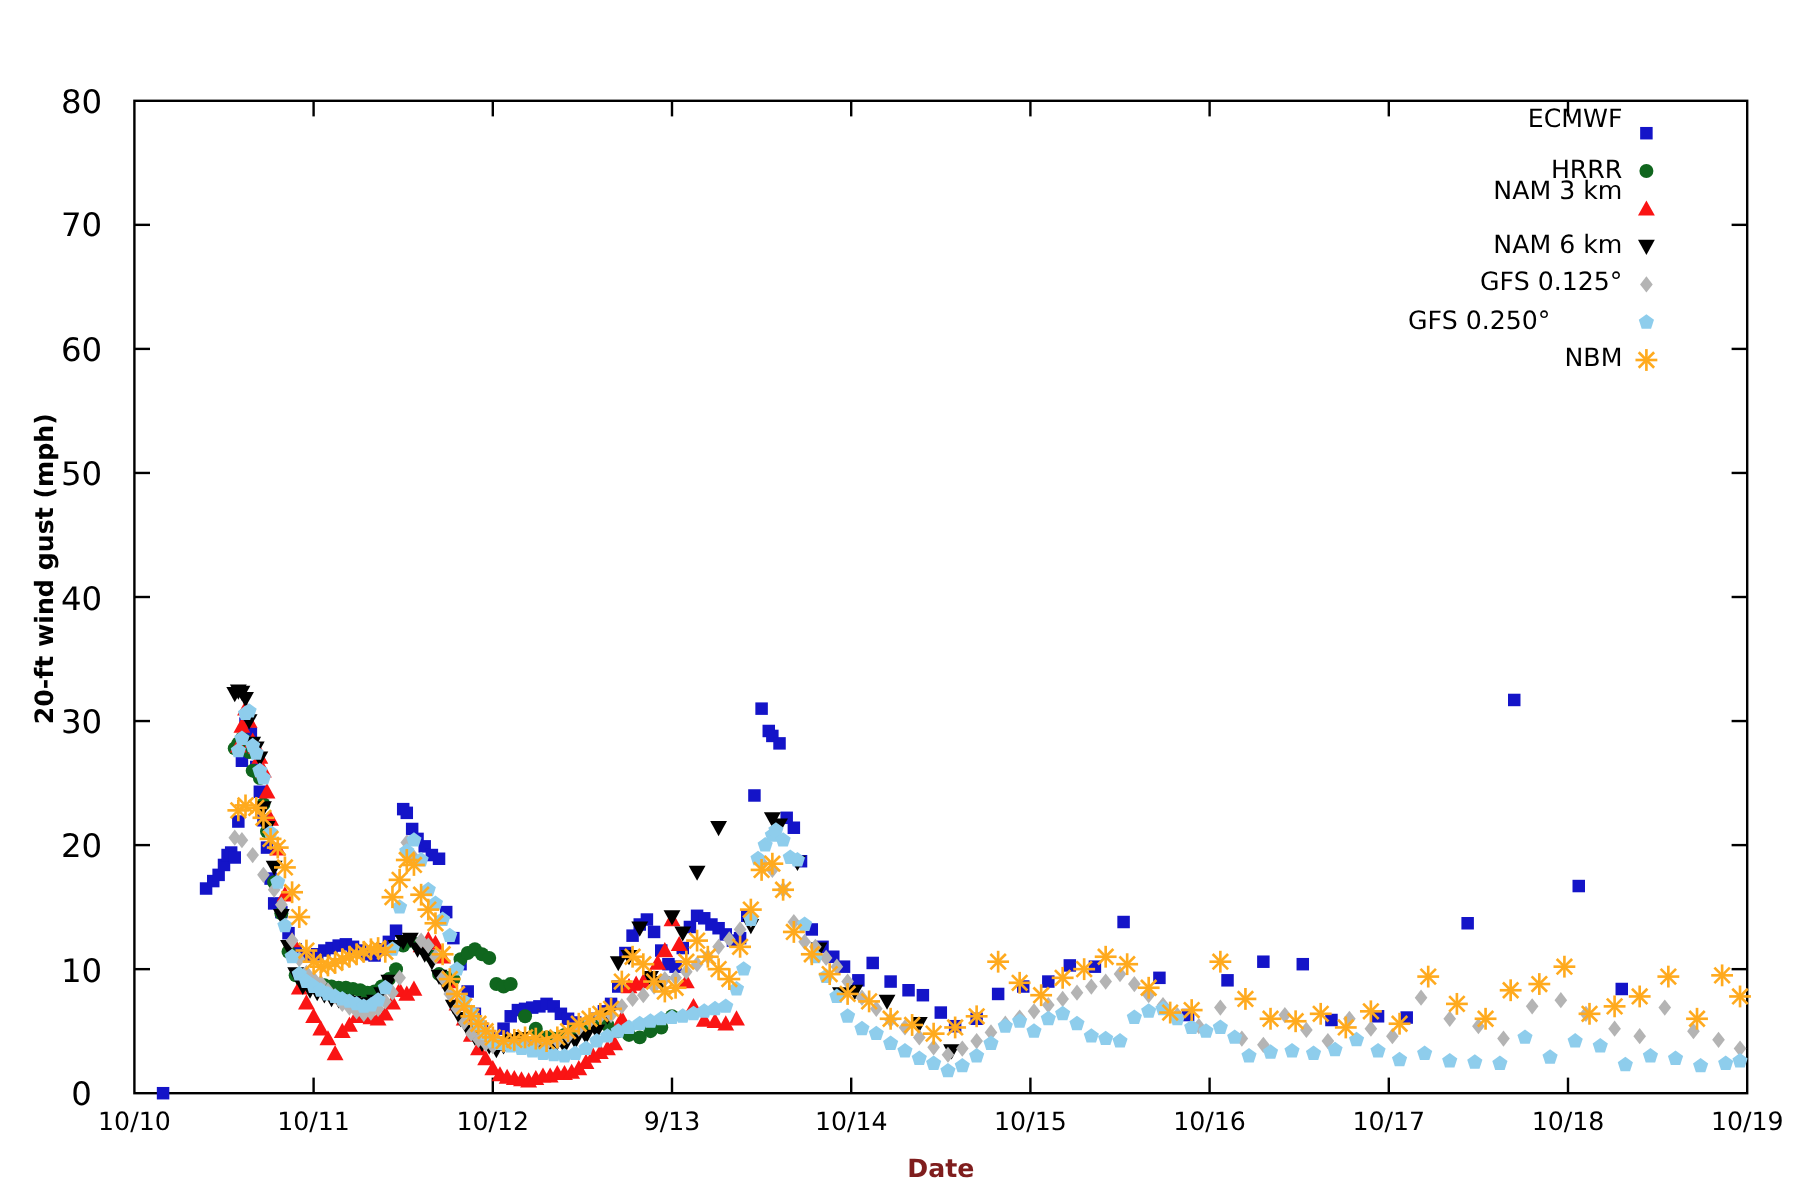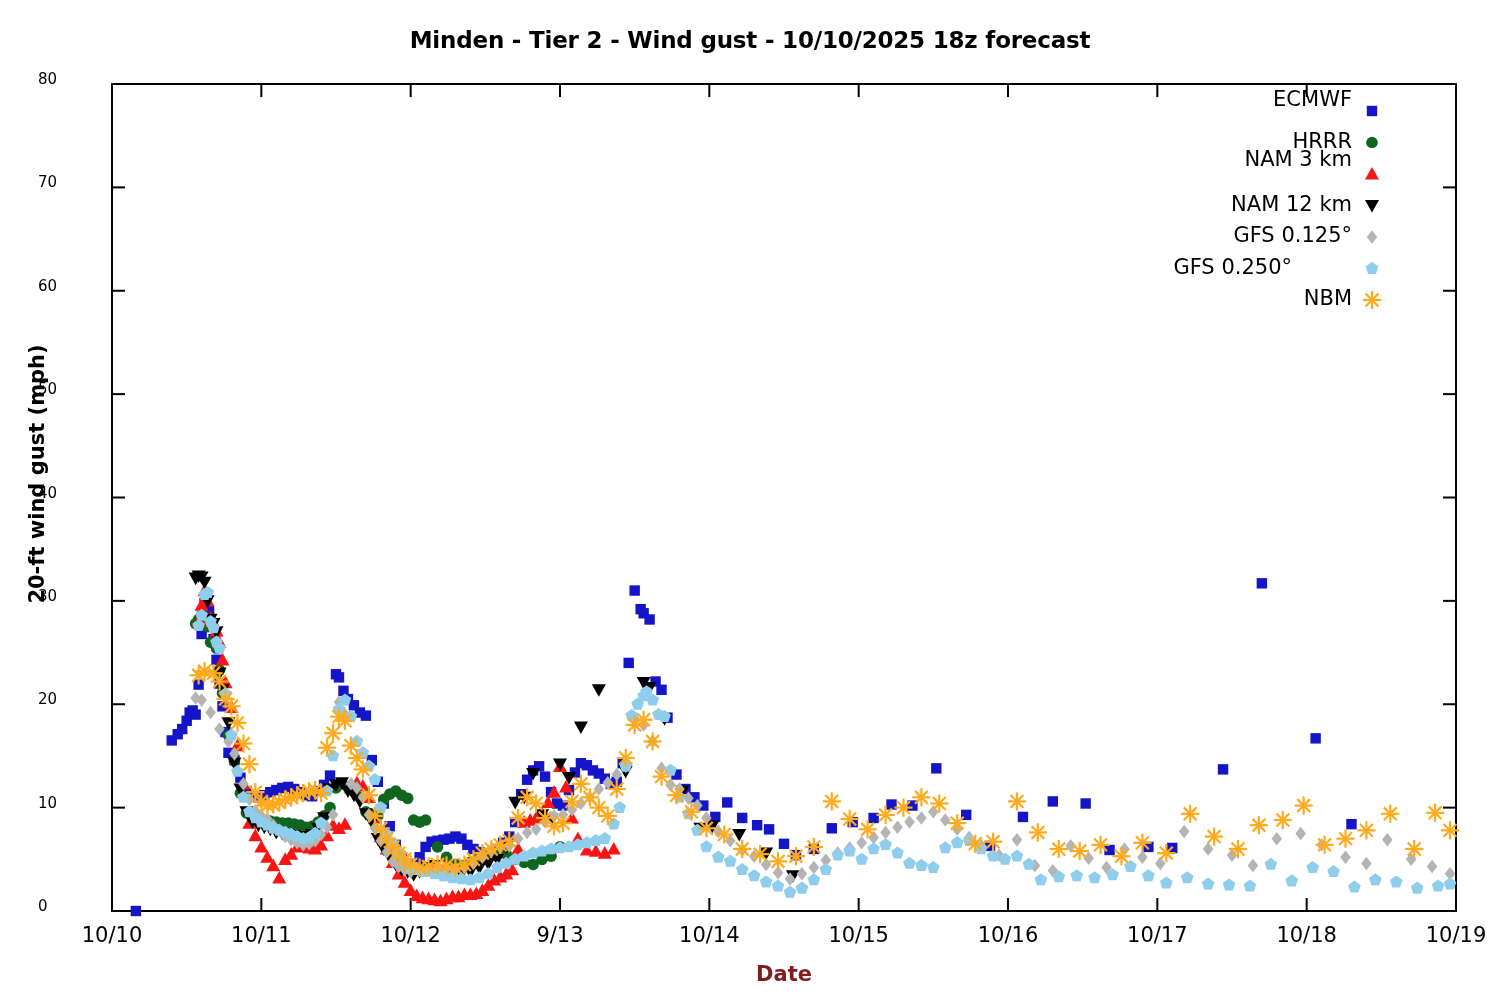--- a/index.html
+++ b/index.html
@@ -53,22 +53,22 @@
     left: 112px;
     top: 962px;
     width: 1344px;
     text-align: center;
     font-size: 21px;
     font-weight: bold;
     color: #7f1d1d;
   }
   .ytick-label {
     position: absolute;
-    text-align: left;
-    font-size: 15px;
+    text-align: center;
+    font-size: 27px;
     color: #000000;
     width: 60px;
   }
   .xtick-label {
     position: absolute;
     text-align: center;
     font-size: 21px;
     color: #000000;
     width: 120px;
   }
@@ -78,21 +78,20 @@
     font-size: 21px;
     color: #000000;
     width: 220px;
   }
 </style>
 </head>
 <body>
 
 <div id="chart-root">
 
-  <div id="chart-title">Minden - Tier 2 - Wind gust - 10/10/2025 18z forecast</div>
 
   <svg id="plot-svg" width="1500" height="1000">
     <g id="axis-frame">
         <rect x="112" y="84" width="1344" height="827" fill="none" stroke="#000000" stroke-width="2"></rect>
       </g>
     <g id="tick-marks">
         <line x1="112" x2="125" y1="807.625" y2="807.625" stroke="#000000" stroke-width="2"></line>
         <line x1="1443" x2="1456" y1="807.625" y2="807.625" stroke="#000000" stroke-width="2"></line>
         <line x1="112" x2="125" y1="704.25" y2="704.25" stroke="#000000" stroke-width="2"></line>
         <line x1="1443" x2="1456" y1="704.25" y2="704.25" stroke="#000000" stroke-width="2"></line>
@@ -2728,21 +2727,21 @@
       <div class="xtick-label" style="left: 798.667px; top: 923px;">10/15</div>
       <div class="xtick-label" style="left: 948px; top: 923px;">10/16</div>
       <div class="xtick-label" style="left: 1097.33px; top: 923px;">10/17</div>
       <div class="xtick-label" style="left: 1246.67px; top: 923px;">10/18</div>
       <div class="xtick-label" style="left: 1396px; top: 923px;">10/19</div>
     </div>
   <div id="legend-labels">
       <div class="legend-label" style="left: 1132px; top: 87px;">ECMWF</div>
       <div class="legend-label" style="left: 1132px; top: 128.5px;">HRRR</div>
       <div class="legend-label" style="left: 1132px; top: 147px;">NAM 3 km</div>
-      <div class="legend-label" style="left: 1132px; top: 191.5px;">NAM 12 km</div>
+      <div class="legend-label" style="left: 1132px; top: 191.5px;">NAM 6 km</div>
       <div class="legend-label" style="left: 1132px; top: 223px;">GFS 0.125°</div>
       <div class="legend-label" style="left: 1072px; top: 254.5px;">GFS 0.250°</div>
       <div class="legend-label" style="left: 1132px; top: 286px;">NBM</div>
     </div>
 
   <div id="ylabel">20-ft wind gust (mph)</div>
   <div id="xlabel">Date</div>
 
 </div>
 

